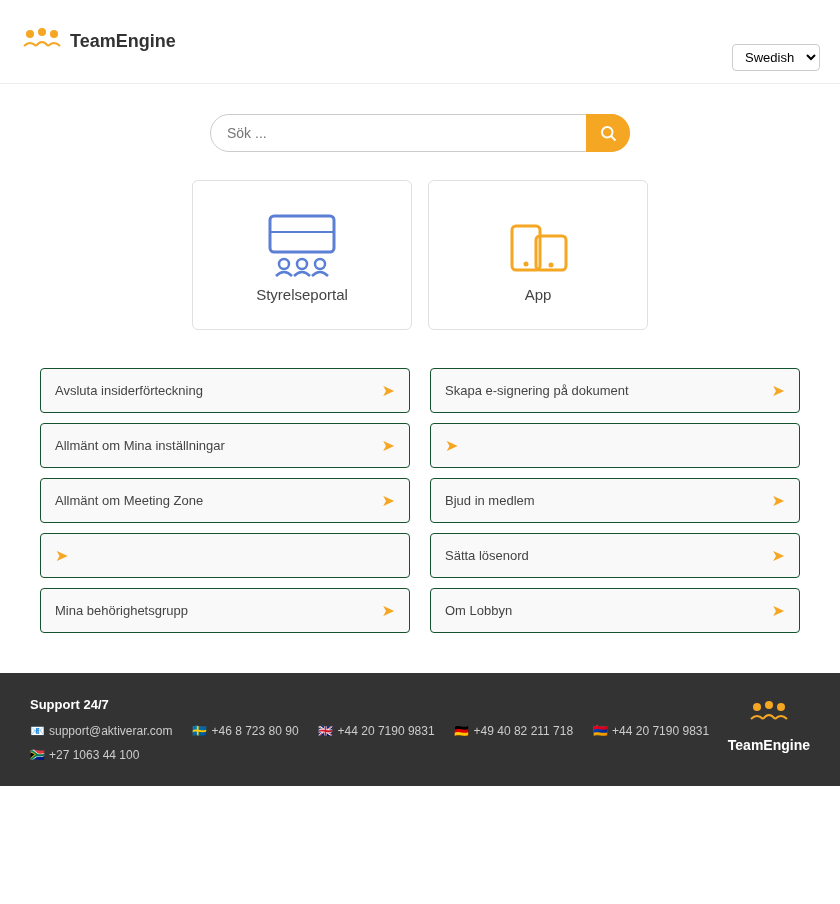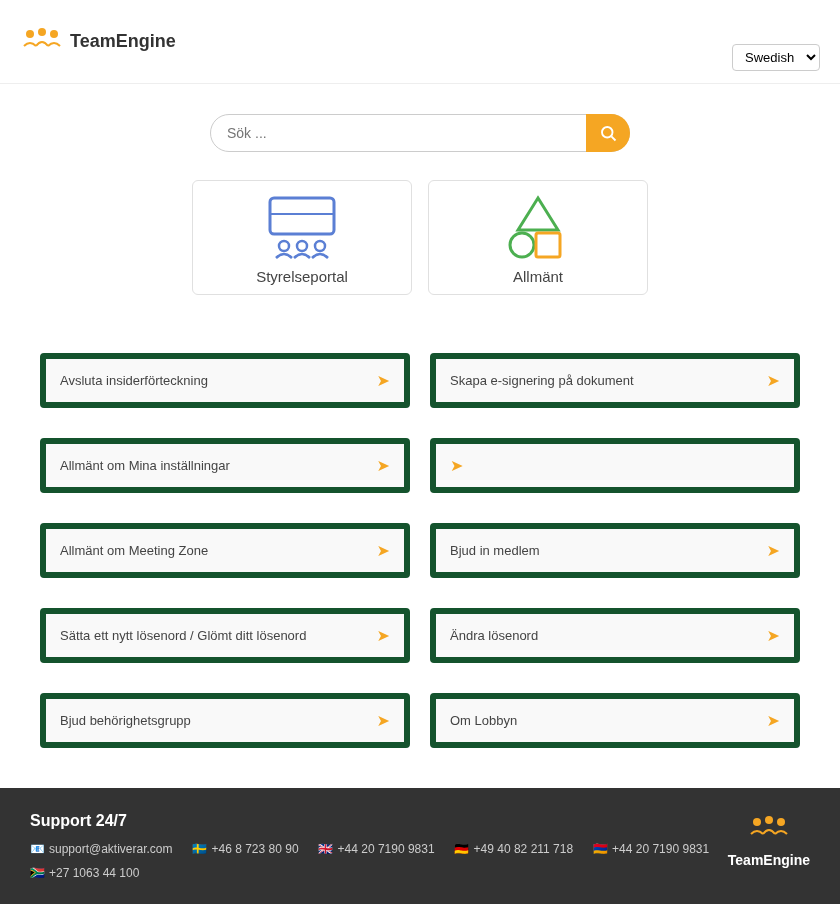--- a/index.html
+++ b/index.html
@@ -64,21 +64,21 @@
     
     .app-grid {
       display: flex;
       flex-wrap: wrap;
       justify-content: center;
       gap: 0;
       padding: 0 60px;
     }
     .app-card {
       width: 220px;
-      height: 115px;
+      height: 150px;
       border: 1px solid #e0e0e0;
       border-radius: 6px;
       margin: 8px;
       display: flex;
       flex-direction: column;
       align-items: center;
       justify-content: center;
       cursor: pointer;
       background: #fff;
       transition: box-shadow 0.2s;
@@ -97,42 +97,41 @@
       display: flex;
       flex-direction: column;
       gap: 10px;
       padding: 0 10px;
     }
     .link-item {
       display: flex;
       align-items: center;
       justify-content: space-between;
       padding: 12px 14px;
-      border: 6px solid #14532d;
+      border: 1px solid #14532d;
       border-radius: 4px;
       background: #f9f9f9;
       cursor: pointer;
       font-size: 13px;
       color: #444;
-      margin-top: 20px;
     }
     .link-arrow { color: #f5a623; font-size: 16px; }
 
     
     .footer {
       background: #333;
       color: #ccc;
       padding: 24px 30px;
       display: flex;
       align-items: flex-start;
       justify-content: space-between;
       margin-top: 20px;
     }
     .footer-left { flex: 1; }
-    .footer-support { font-size: 16px; font-weight: bold; color: #fff; margin-bottom: 12px; }
+    .footer-support { font-size: 13px; font-weight: bold; color: #fff; margin-bottom: 12px; }
     .footer-contact-row { display: flex; flex-wrap: wrap; gap: 10px 20px; align-items: center; }
     .footer-contact-item { display: flex; align-items: center; gap: 4px; font-size: 12px; color: #ccc; }
     .footer-logo { display: flex; flex-direction: column; align-items: center; gap: 4px; }
     .footer-logo-text { font-size: 14px; font-weight: bold; color: #fff; }
   </style>
 </head>
 <body>
 
 <div class="header">
   <div class="logo">
@@ -178,72 +177,71 @@
       <circle cx="58" cy="56" r="5" stroke="#5b7fd4" stroke-width="2.5" fill="none"></circle>
       <path d="M14 68 Q22 60 30 68" stroke="#5b7fd4" stroke-width="2.5" fill="none"></path>
       <path d="M32 68 Q40 60 48 68" stroke="#5b7fd4" stroke-width="2.5" fill="none"></path>
       <path d="M50 68 Q58 60 66 68" stroke="#5b7fd4" stroke-width="2.5" fill="none"></path>
     </svg>
     <span class="app-card-label">Styrelseportal</span>
   </div>
 
 
 
+
   <div class="app-card">
     <svg viewBox="0 0 80 70">
 
-      <polygon points="40,8 60,40 20,40" stroke="#4caf50" stroke-width="3" fill="none"></polygon>
-
-      <circle cx="24" cy="55" r="12" stroke="#4caf50" stroke-width="3" fill="none"></circle>
-
-      <rect x="38" y="43" width="24" height="24" rx="2" stroke="#f5a623" stroke-width="3" fill="none"></rect>
-    </svg>
-    <span class="app-card-label">Allmänt</span>
-  </div>
-
+      <rect x="14" y="18" width="28" height="44" rx="4" stroke="#f5a623" stroke-width="3" fill="none"></rect>
+      <circle cx="28" cy="56" r="2.5" fill="#f5a623"></circle>
+
+      <rect x="38" y="28" width="30" height="34" rx="4" stroke="#f5a623" stroke-width="3" fill="none"></rect>
+      <circle cx="53" cy="57" r="2.5" fill="#f5a623"></circle>
+    </svg>
+    <span class="app-card-label">App</span>
+  </div>
 
 </div>
 
 <div class="links-section">
   <div class="links-col">
     <div class="link-item">
       <span>Avsluta insiderförteckning</span>
       <span class="link-arrow">➤</span>
     </div>
     <div class="link-item">
       <span>Allmänt om Mina inställningar</span>
       <span class="link-arrow">➤</span>
     </div>
     <div class="link-item">
       <span>Allmänt om Meeting Zone</span>
       <span class="link-arrow">➤</span>
     </div>
     <div class="link-item">
-      <span>Sätta ett nytt lösenord / Glömt ditt lösenord</span>
-      <span class="link-arrow">➤</span>
-    </div>
-    <div class="link-item">
-      <span>Bjud behörighetsgrupp</span>
+      <span class="link-arrow">➤</span>
+    </div>
+    <div class="link-item">
+      <span>Mina behörighetsgrupp</span>
       <span class="link-arrow">➤</span>
     </div>
   </div>
   <div class="links-col">
     <div class="link-item">
       <span>Skapa e-signering på dokument</span>
       <span class="link-arrow">➤</span>
     </div>
     <div class="link-item">
       <span class="link-arrow">➤</span>
     </div>
     <div class="link-item">
       <span>Bjud in medlem</span>
       <span class="link-arrow">➤</span>
     </div>
     <div class="link-item">
-      <span>Ändra lösenord</span>
+      <span>Sätta lösenord</span>
       <span class="link-arrow">➤</span>
     </div>
     <div class="link-item">
       <span>Om Lobbyn</span>
       <span class="link-arrow">➤</span>
     </div>
   </div>
 </div>
 
 <div class="footer">

